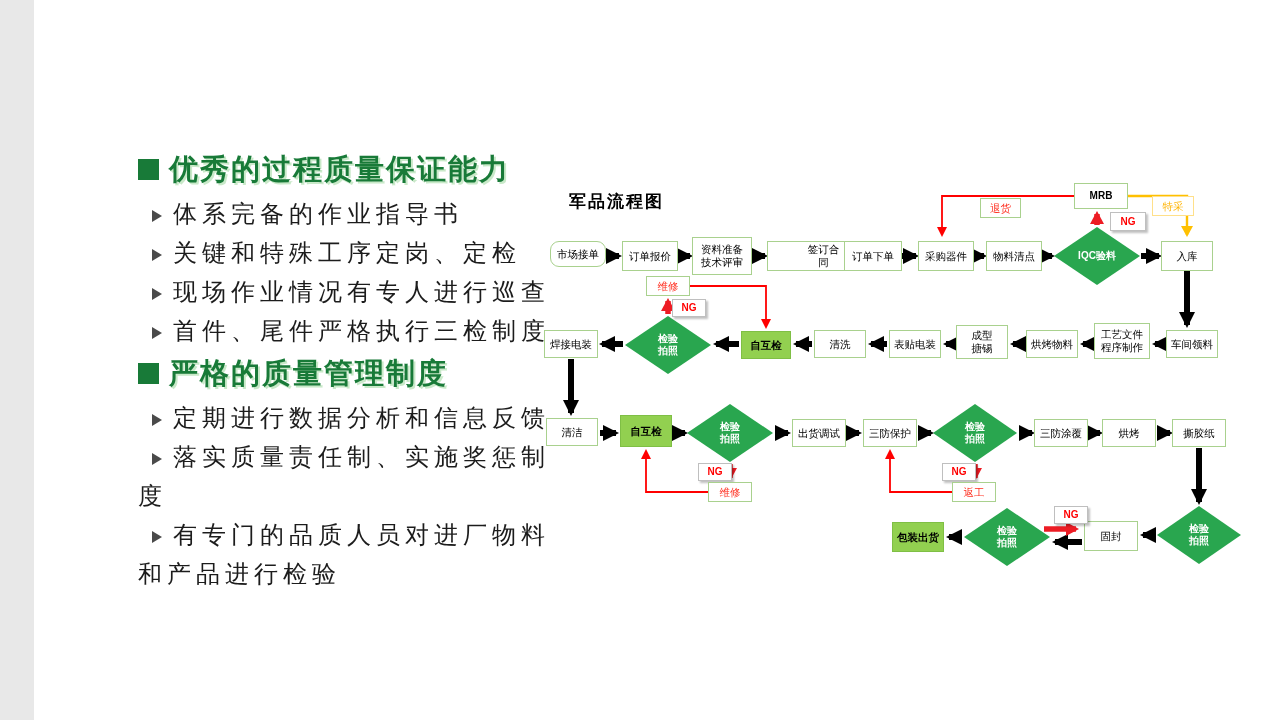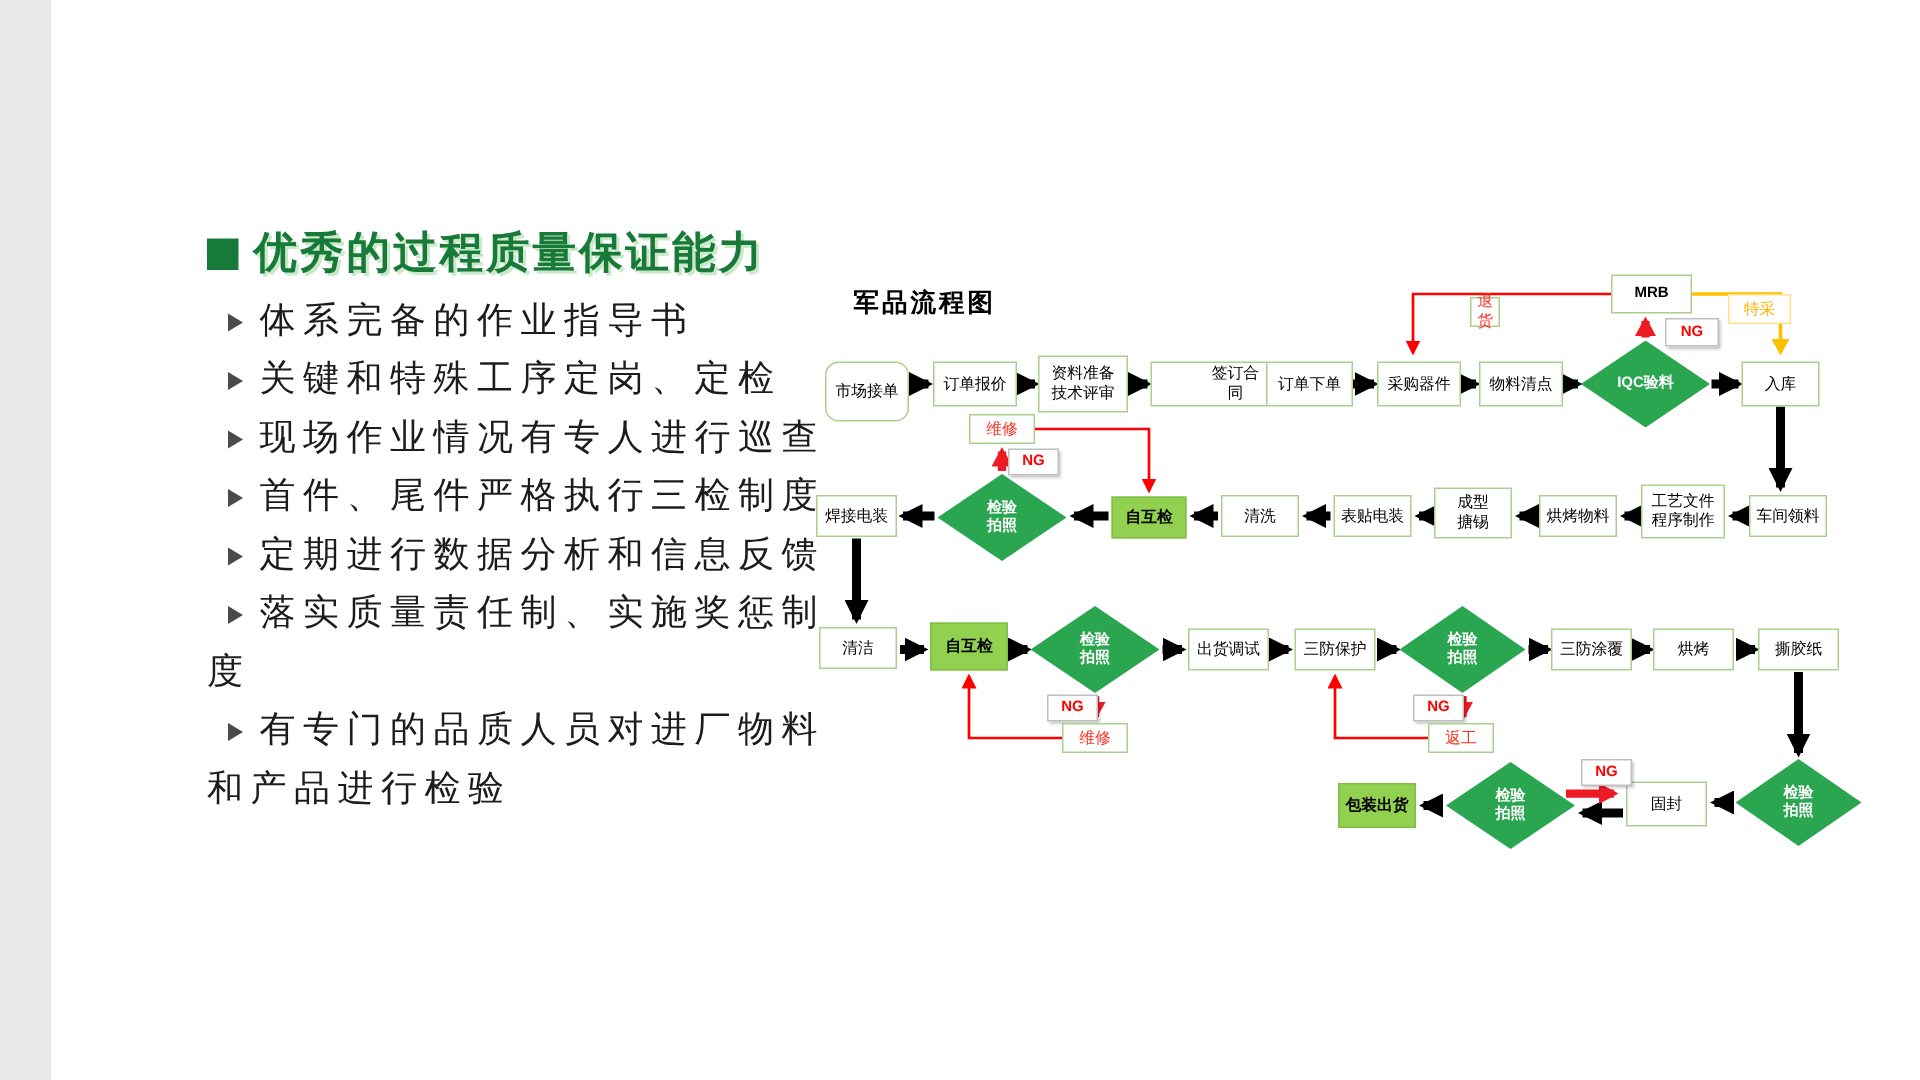--- a/index.html
+++ b/index.html
@@ -43,20 +43,24 @@
 
   <div class="left-panel" id="sections">
       <div class="lp-heading">
         <span class="sq"></span>
         <span>优秀的过程质量保证能力</span>
       </div>
       <div class="lp-bullet"><span class="mk"></span><span>体系完备的作业指导书</span></div>
       <div class="lp-bullet"><span class="mk"></span><span>关键和特殊工序定岗、定检</span></div>
       <div class="lp-bullet"><span class="mk"></span><span>现场作业情况有专人进行巡查</span></div>
       <div class="lp-bullet"><span class="mk"></span><span>首件、尾件严格执行三检制度</span></div>
+      <div class="lp-heading">
+        <span class="sq"></span>
+        <span>严格的质量管理制度</span>
+      </div>
       <div class="lp-bullet"><span class="mk"></span><span>定期进行数据分析和信息反馈</span></div>
       <div class="lp-bullet"><span class="mk"></span><span>落实质量责任制、实施奖惩制度</span></div>
       <div class="lp-bullet"><span class="mk"></span><span>有专门的品质人员对进厂物料和产品进行检验</span></div>
     </div>
 
   <div class="flowchart">
     <div class="fc-title">军品流程图</div>
 
     <svg class="fc-svg" width="715" height="400" viewBox="0 0 715 400">
       <defs>
@@ -121,33 +125,33 @@
         <path d="M169,312 L107,312 L107,271" marker-end="url(#mr)"></path>
         <path d="M413,312 L351,312 L351,271" marker-end="url(#mr)"></path>
       </g>
 
       <g stroke="#FFC000" stroke-width="2.4" fill="none">
         <path d="M589,16 L648,16 L648,55" marker-end="url(#mY)"></path>
       </g>
     </svg>
 
     <div id="nodes">
-        <div class="node box-rounded" style="left: 11px; top: 61px; width: 56px; height: 40px;">市场接单</div>
+        <div class="node box-rounded" style="left: 11px; top: 61px; width: 56px; height: 26px;">市场接单</div>
         <div class="node box" style="left: 83px; top: 61px; width: 56px; height: 30px;">订单报价</div>
         <div class="node box" style="left: 153px; top: 57px; width: 60px; height: 38px;">资料准备
 技术评审</div>
         <div class="node box" style="left: 228px; top: 61px; width: 78px; height: 30px; padding-left: 36px;">签订合同</div>
         <div class="node box" style="left: 305px; top: 61px; width: 58px; height: 30px;">订单下单</div>
         <div class="node box" style="left: 379px; top: 61px; width: 56px; height: 30px;">采购器件</div>
         <div class="node box" style="left: 447px; top: 61px; width: 56px; height: 30px;">物料清点</div>
         <div class="node diamond" style="left: 515px; top: 47px; width: 86px; height: 58px;">IQC验料</div>
         <div class="node box" style="left: 622px; top: 61px; width: 52px; height: 30px;">入库</div>
         <div class="node mrb" style="left: 535px; top: 3px; width: 54px; height: 26px;">MRB</div>
         <div class="node ng" style="left: 571px; top: 32px; width: 36px; height: 19px;">NG</div>
-        <div class="node red-label" style="left: 441px; top: 18px; width: 20px; height: 20px;">退货</div>
+        <div class="node red-label" style="left: 441px; top: 18px; width: 41px; height: 20px;">退货</div>
         <div class="node yellow-label" style="left: 613px; top: 16px; width: 42px; height: 20px;">特采</div>
         <div class="node box" style="left: 627px; top: 150px; width: 52px; height: 28px;">车间领料</div>
         <div class="node box" style="left: 555px; top: 143px; width: 56px; height: 36px;">工艺文件
 程序制作</div>
         <div class="node box" style="left: 487px; top: 150px; width: 52px; height: 28px;">烘烤物料</div>
         <div class="node box" style="left: 417px; top: 145px; width: 52px; height: 34px;">成型
 搪锡</div>
         <div class="node box" style="left: 350px; top: 150px; width: 52px; height: 28px;">表贴电装</div>
         <div class="node box" style="left: 275px; top: 150px; width: 52px; height: 28px;">清洗</div>
         <div class="node green" style="left: 202px; top: 151px; width: 50px; height: 28px;">自互检</div>

